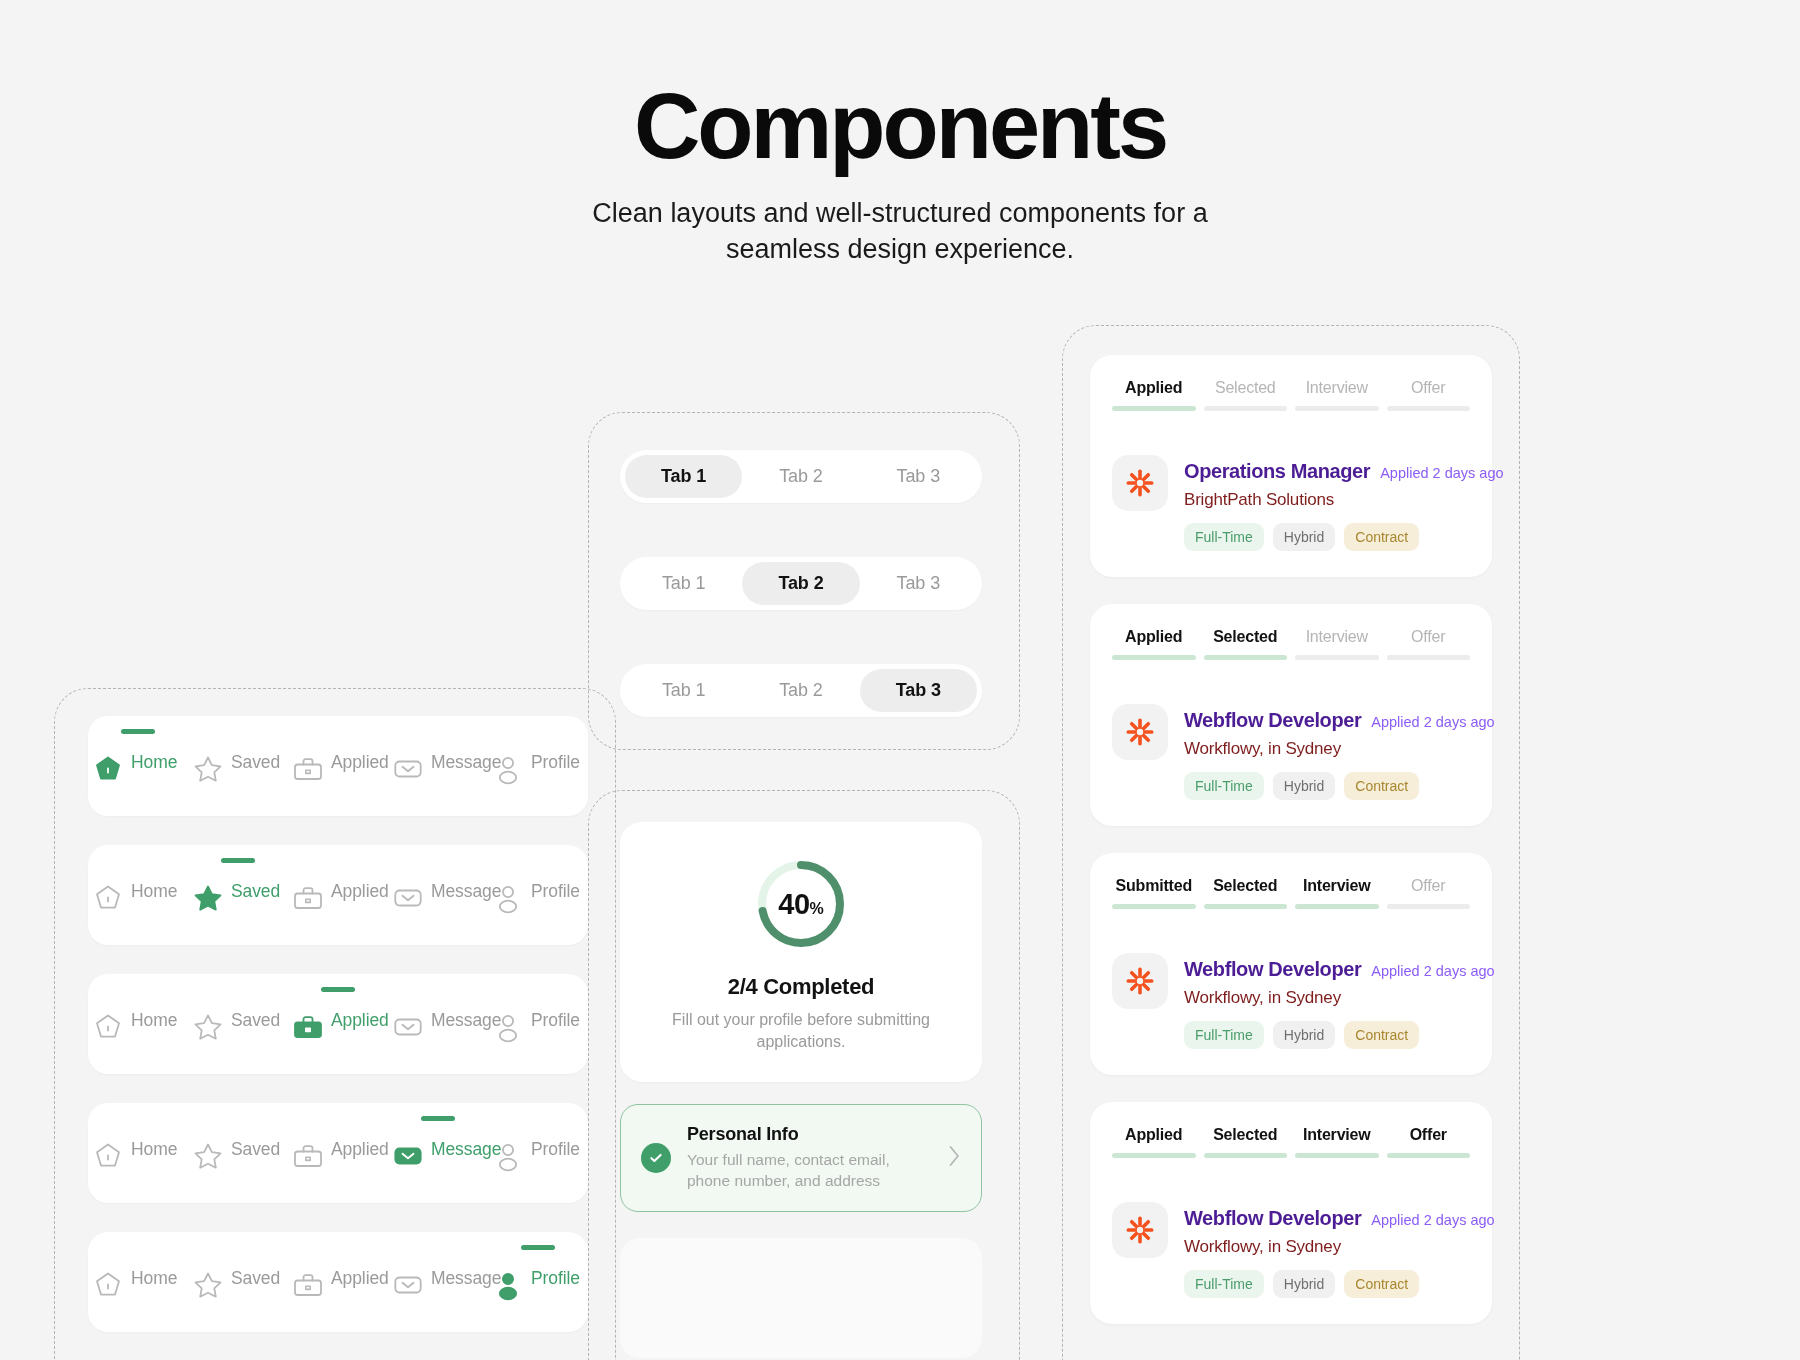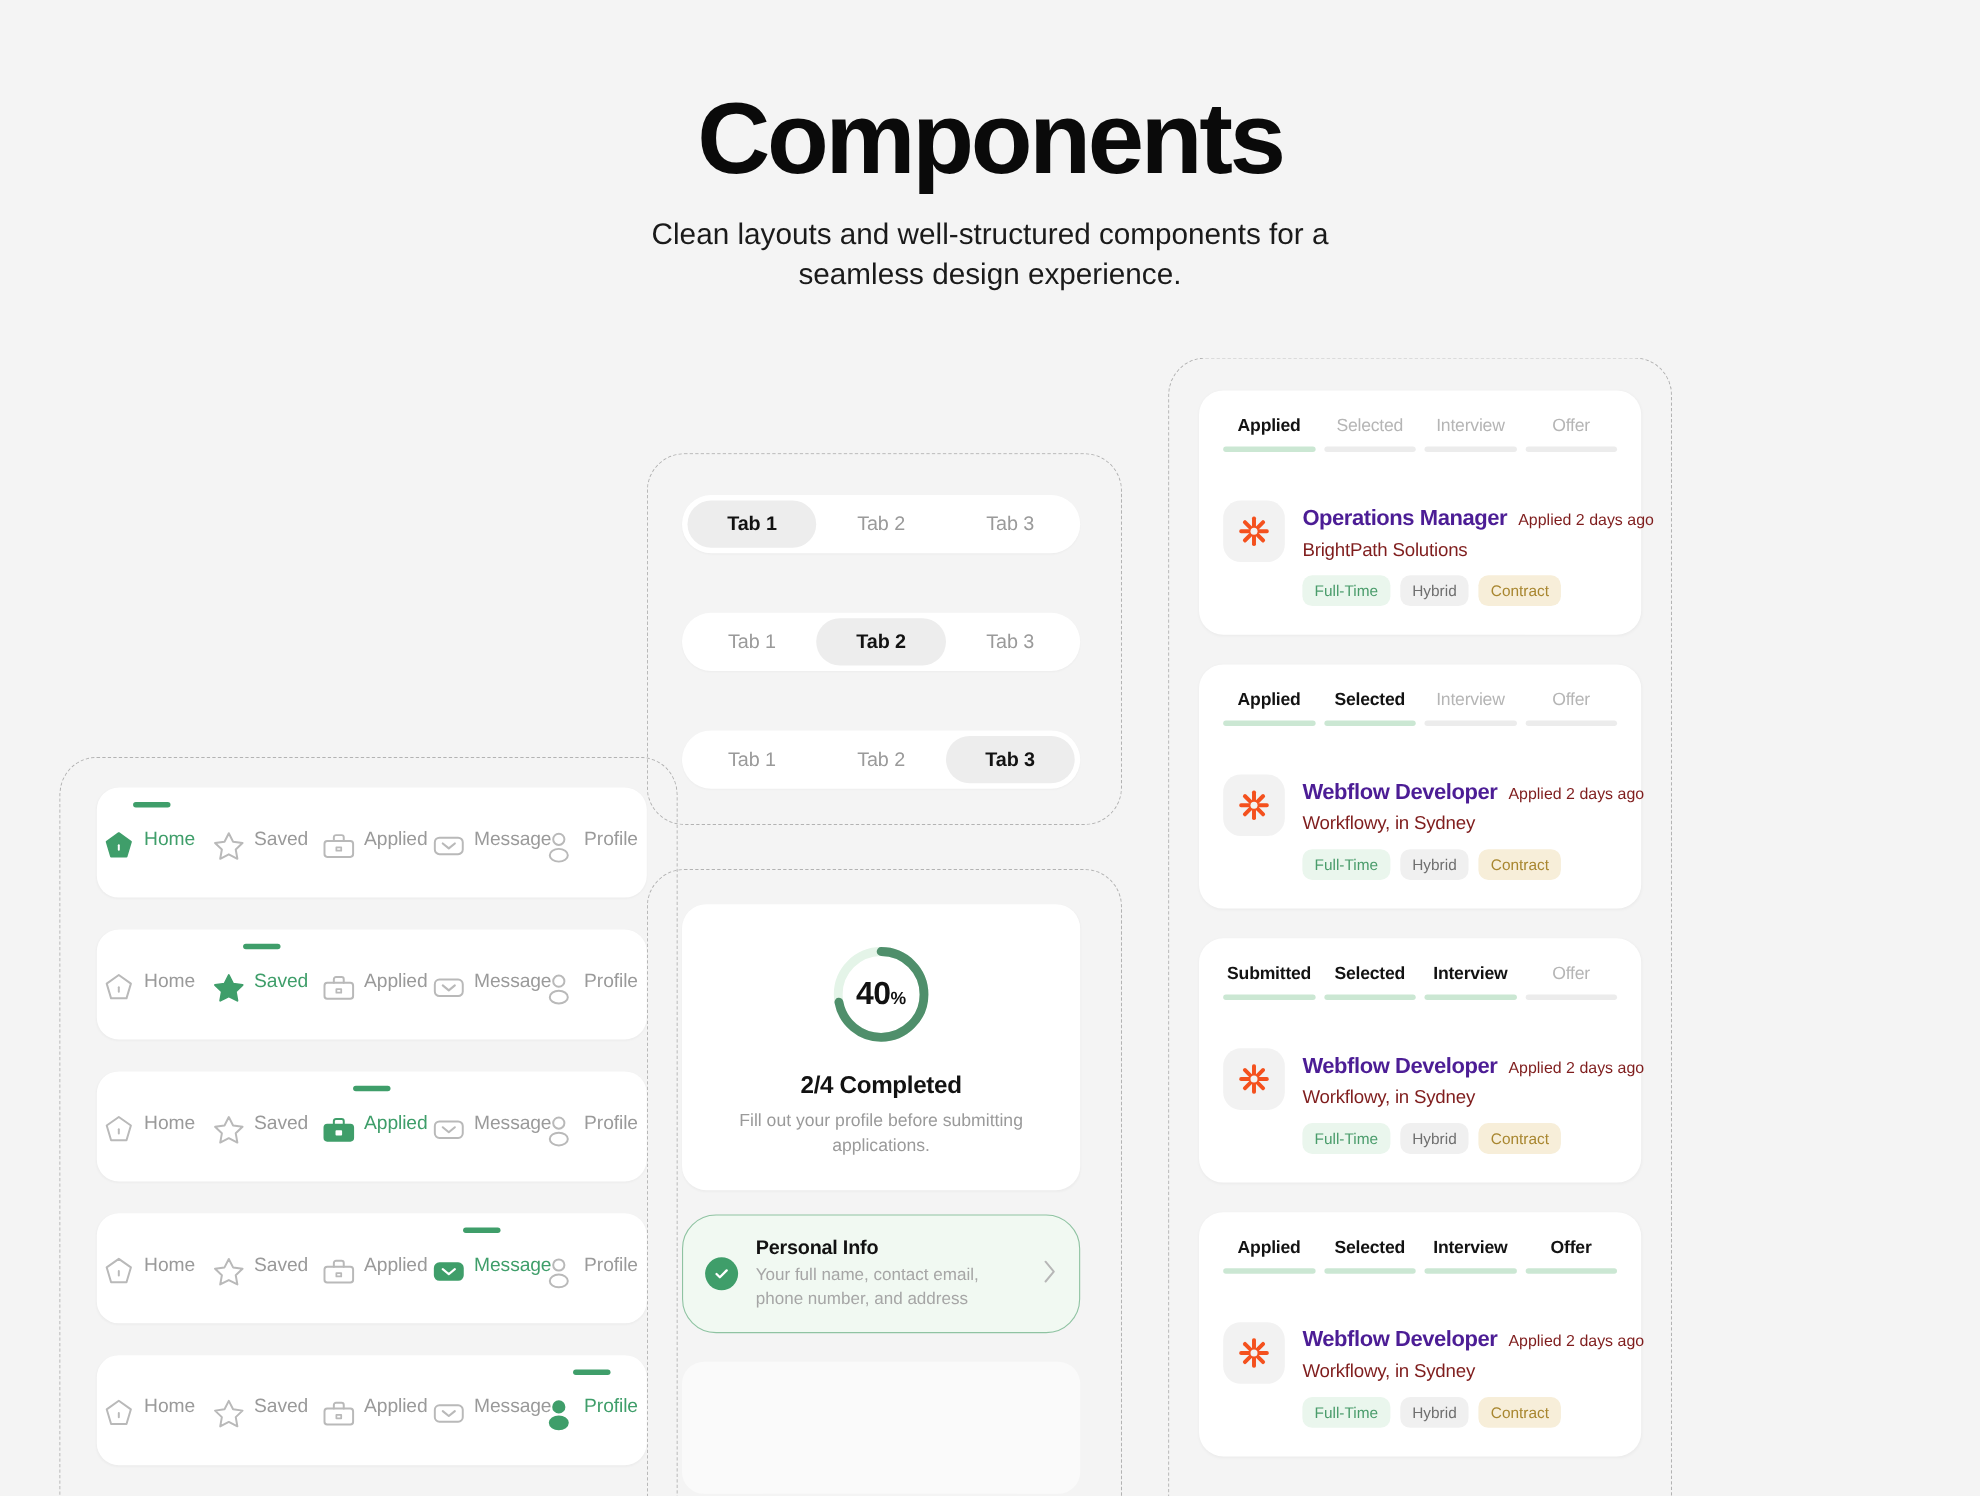--- a/index.html
+++ b/index.html
@@ -130,21 +130,21 @@
     margin-top: 9px;
     font-size: 16px;
     line-height: 1.35;
     color: #9a9a9a;
   }
 
   .steprow {
     margin-top: 22px;
     background: #f1f9f2;
     border: 1.4px solid #8fc3a2;
-    border-radius: 31px;
+    border-radius: 18px;
     padding: 19px 20px;
     display: flex;
     align-items: center;
     gap: 16px;
   }
   .step-check {
     flex: 0 0 auto;
     width: 30px; height: 30px;
     border-radius: 50%;
     background: #3f9e6a;
@@ -202,21 +202,21 @@
     border-radius: 16px;
     display: flex; align-items: center; justify-content: center;
     margin-top: 22px;
   }
   .jobinfo { flex: 1; min-width: 0; }
   .jobtop { display: flex; align-items: baseline; gap: 10px; }
   .jobtitle {
     font-size: 20px; font-weight: 700; color: #4c1d95;
     letter-spacing: -0.4px; white-space: nowrap;
   }
-  .jobago { font-size: 14.5px; color: #7f1d1d; margin-left: auto; white-space: nowrap; margin-top: 32px; }
+  .jobago { font-size: 14.5px; color: #8b5cf6; margin-left: auto; white-space: nowrap; margin-top: 32px; }
   .jobcompany { margin-top: 7px; font-size: 17px; color: #7f1d1d; letter-spacing: -0.2px; }
   .chips { margin-top: 13px; display: flex; gap: 9px; }
   .chip {
     font-size: 14px;
     padding: 6px 11px;
     border-radius: 9px;
     white-space: nowrap;
   }
   .chip.green { background: #eaf6ed; color: #4a9c6b; }
   .chip.grey  { background: #f0f0f0; color: #6f6f6f; }

